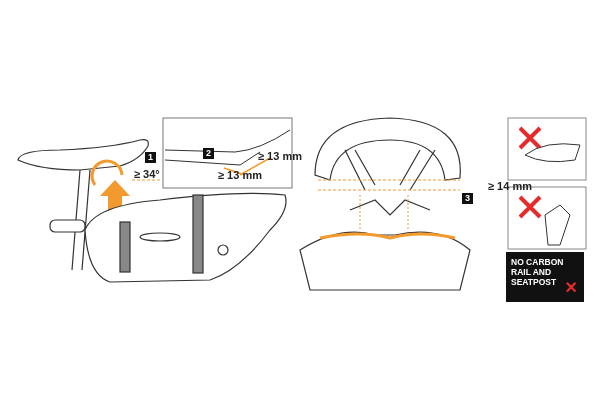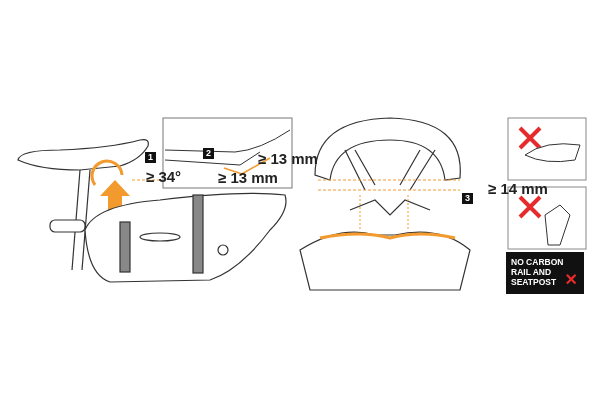--- a/index.html
+++ b/index.html
@@ -1,20 +1,20 @@
 <!DOCTYPE html>
 <html><head>
 <meta charset="utf-8">
 <style>
   html,body{margin:0;padding:0;background:#fff;}
   body{width:600px;height:408px;position:relative;overflow:hidden;font-family:"Liberation Sans",sans-serif;}
   svg{position:absolute;left:0;top:0;}
-  .lbl{position:absolute;font-weight:bold;font-size:15px;color:#222;white-space:nowrap;}
+  .lbl{position:absolute;font-weight:bold;font-size:11px;color:#222;white-space:nowrap;}
   .num{position:absolute;background:#111;color:#fff;font-weight:bold;font-size:9px;width:11px;height:11px;line-height:11px;text-align:center;}
-  .warn{position:absolute;left:506px;top:252px;width:78px;height:42px;background:#111;color:#fff;font-weight:bold;font-size:8.5px;line-height:10px;box-sizing:border-box;padding:5px 0 0 5px;}
+  .warn{position:absolute;left:506px;top:252px;width:78px;height:50px;background:#111;color:#fff;font-weight:bold;font-size:8.5px;line-height:10px;box-sizing:border-box;padding:5px 0 0 5px;}
   .warn span{display:block;}
   .warn .x{position:absolute;right:6px;bottom:6px;color:#e52b2b;font-size:16px;line-height:16px;}
 </style>
 </head>
 <body>
 
 <svg width="600" height="408" viewBox="0 0 600 408">
 
   <g fill="none" stroke="#333" stroke-width="1.2">
     <path d="M18 160 Q20 150 60 150 Q110 148 140 140 Q150 138 148 146 Q140 160 120 166 L80 170 Q40 170 18 160 Z" fill="#fff"></path>
@@ -57,21 +57,21 @@
 
   <rect x="508" y="118" width="78" height="62" fill="#fff" stroke="#888"></rect>
   <rect x="508" y="187" width="78" height="62" fill="#fff" stroke="#888"></rect>
   <path d="M520 128 L540 148 M540 128 L520 148" stroke="#e52b2b" stroke-width="4"></path>
   <path d="M520 197 L540 217 M540 197 L520 217" stroke="#e52b2b" stroke-width="4"></path>
   <path d="M525 155 Q545 140 580 145 L575 160 Q545 165 525 155 Z" fill="#fff" stroke="#333"></path>
   <path d="M545 215 L560 205 L570 215 L560 245 L548 245 Z" fill="#fff" stroke="#333"></path>
 </svg>
 
 <div class="num" style="left:145px;top:152px">1</div>
-<div class="lbl" style="left:146px;top:168px">≥ 34°</div>
+<div class="lbl" style="left:134px;top:168px">≥ 34°</div>
 <div class="num" style="left:203px;top:148px">2</div>
 <div class="lbl" style="left:258px;top:150px">≥ 13 mm</div>
 <div class="lbl" style="left:218px;top:169px">≥ 13 mm</div>
 <div class="lbl" style="left:488px;top:180px">≥ 14 mm</div>
 <div class="num" style="left:462px;top:193px">3</div>
 
 <div class="warn">
   <span>NO CARBON</span>
   <span>RAIL AND</span>
   <span>SEATPOST</span>

